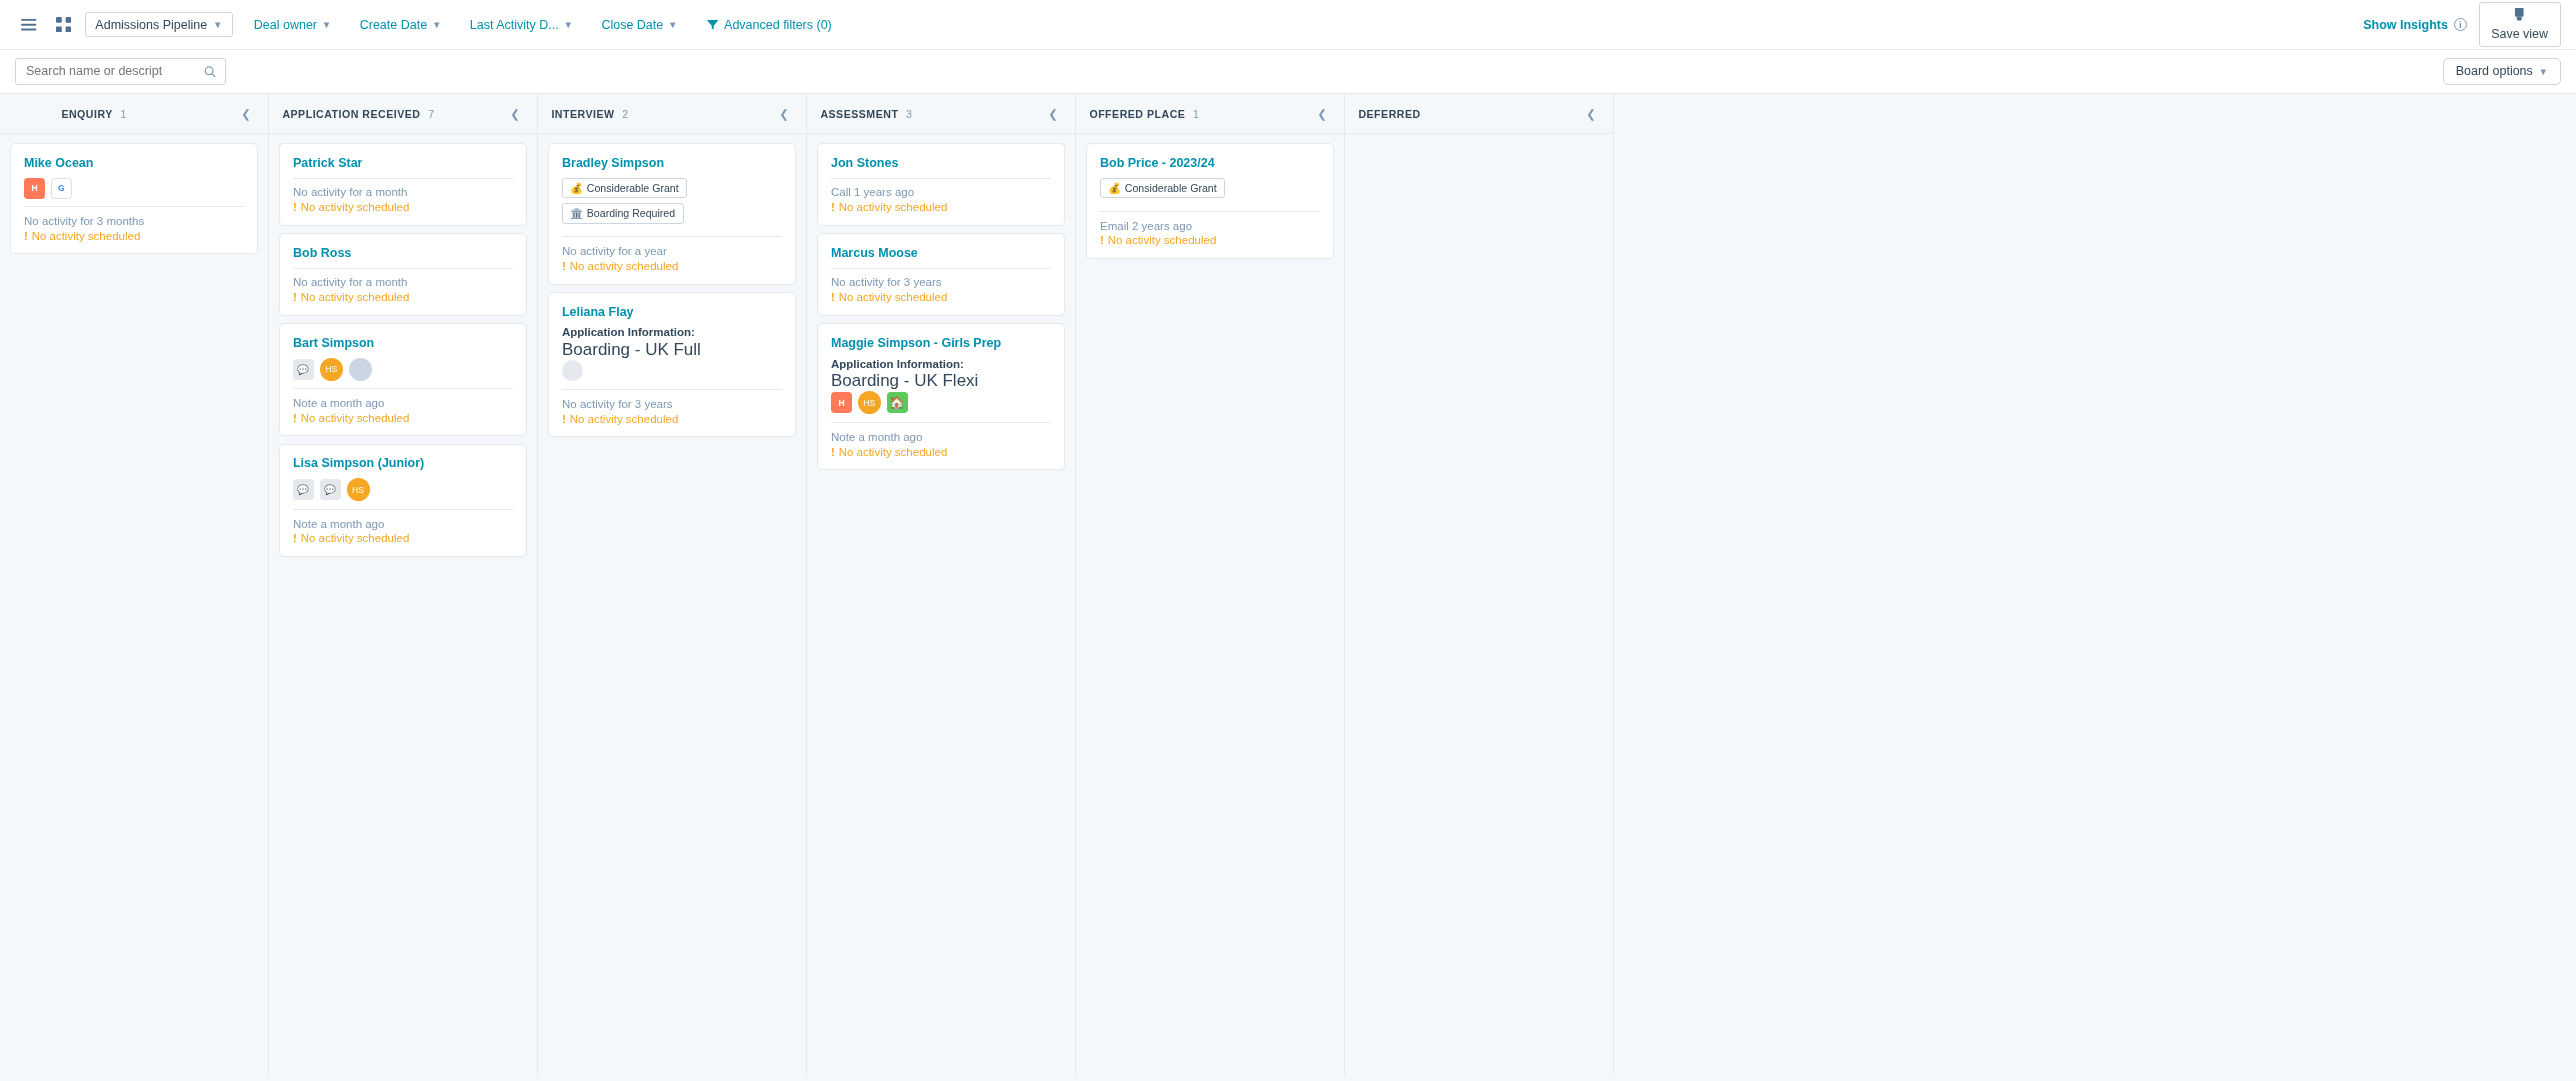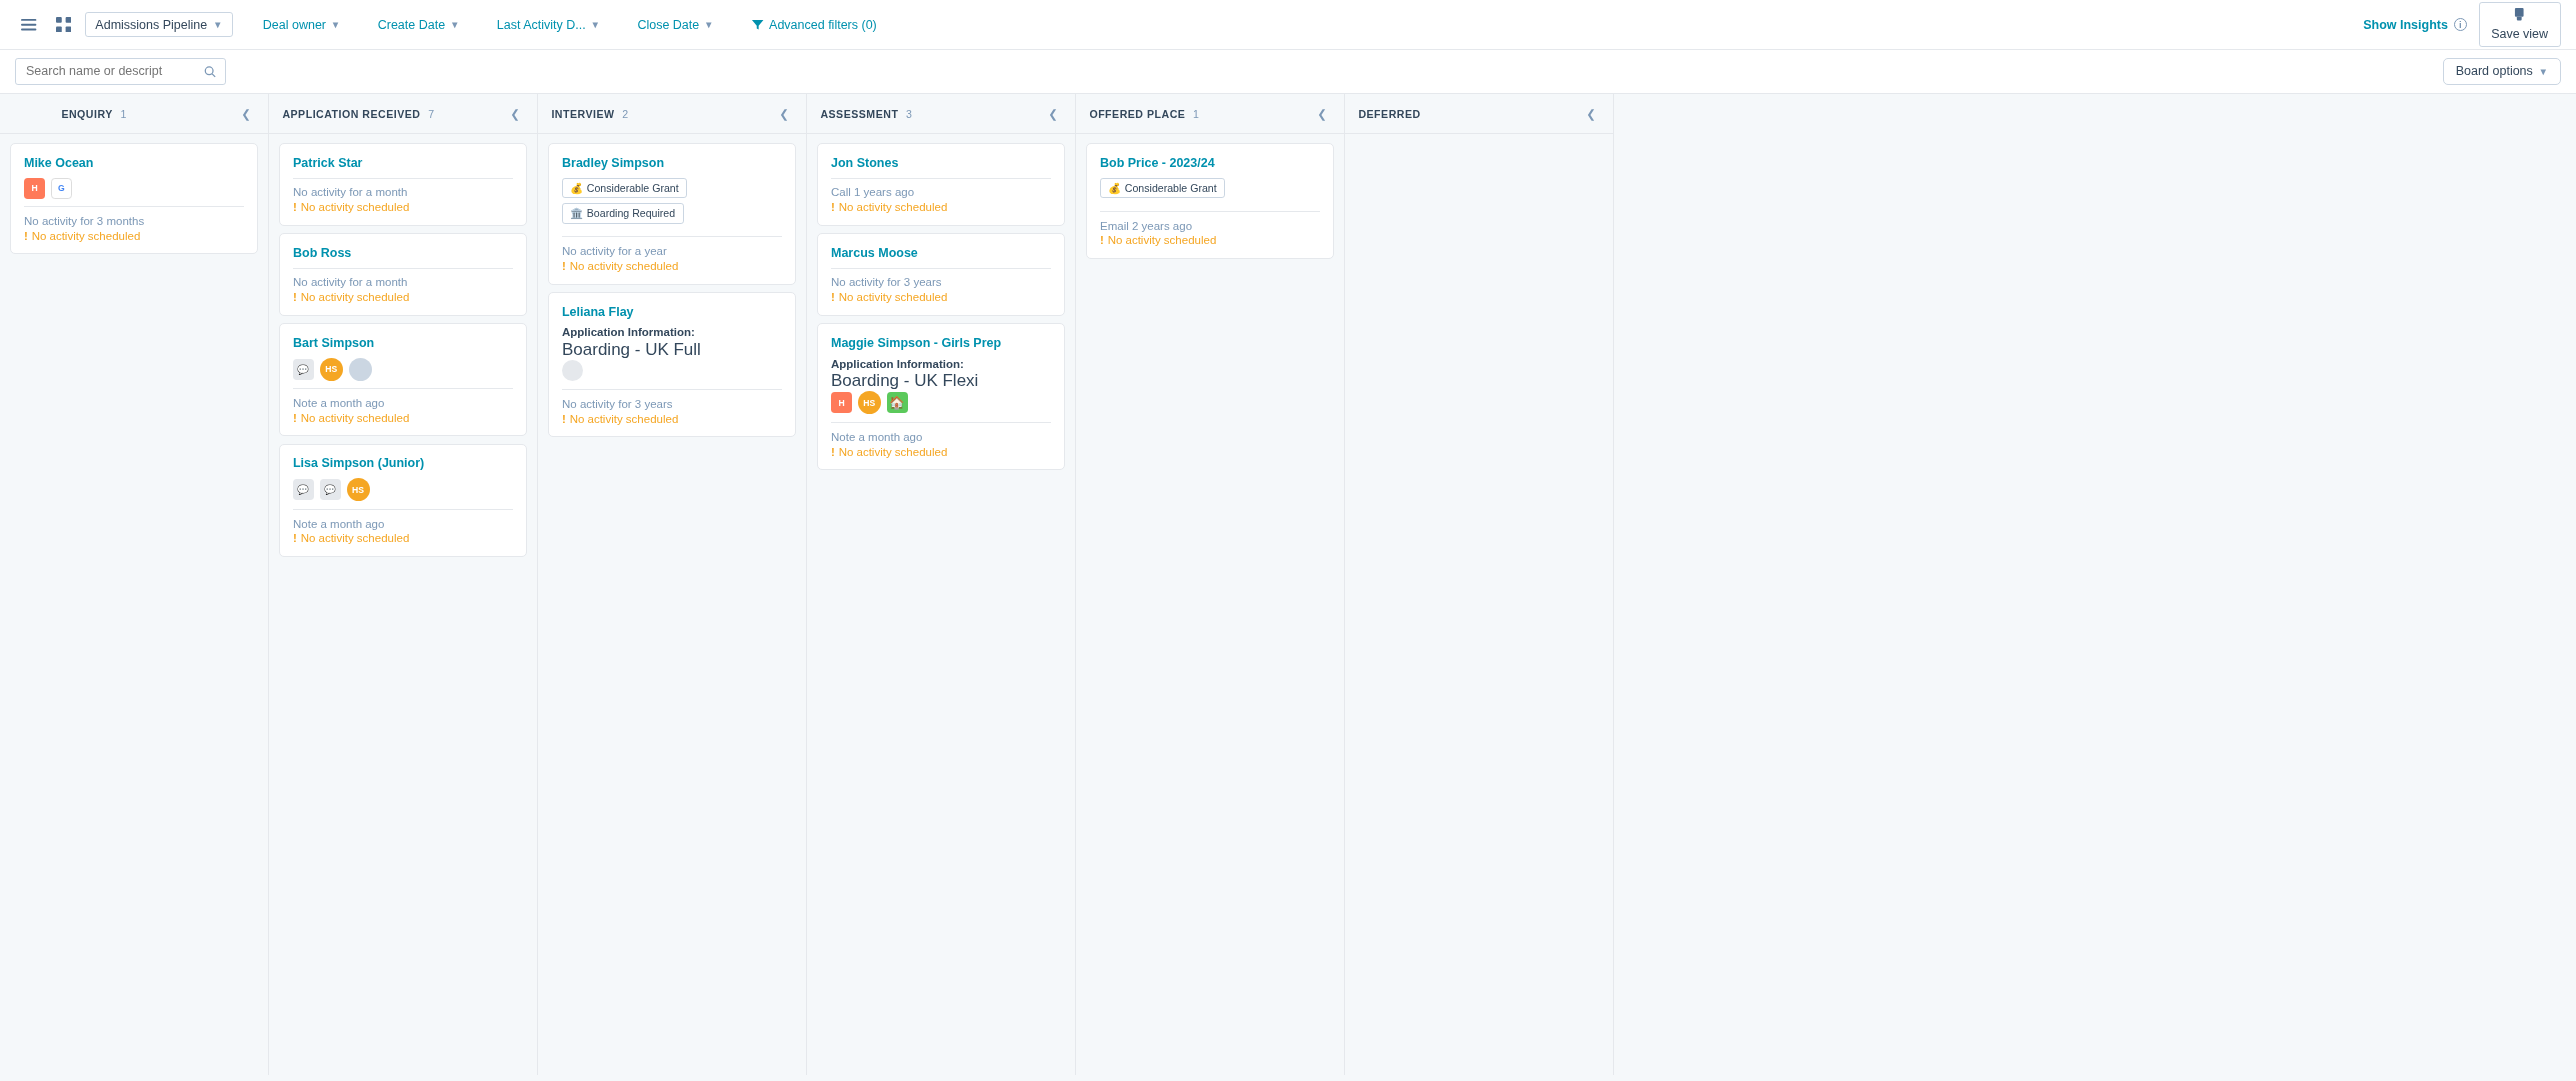--- a/index.html
+++ b/index.html
@@ -5,21 +5,21 @@
     * { box-sizing: border-box; margin: 0; padding: 0; }
     body { font-family: -apple-system, BlinkMacSystemFont, 'Segoe UI', Helvetica, Arial, sans-serif; font-size: 12.5px; background: #f5f8fa; color: #33475b; }
 
     
     .toolbar {
       display: flex;
       align-items: center;
       padding: 5.8px 15.4px;
       background: #fff;
       border-bottom: 1px solid #e5e8ec;
-      gap: 22px;
+      gap: 13px;
       height: 50px;
     }
     .toolbar-left { display: flex; align-items: center; gap: 7.7px; }
     .icon-btn {
       background: none; border: none; cursor: pointer; color: #516f90;
       display: flex; align-items: center; justify-content: center;
       width: 27px; height: 27px; border-radius: 2.9px;
     }
     .pipeline-select {
       display: flex; align-items: center; gap: 5.8px;
@@ -125,21 +125,21 @@
       font-size: 11.5px; color: #7c98b6; margin-bottom: 2.9px;
     }
     .card-no-activity {
       font-size: 11.5px; color: #f5a623; display: flex; align-items: center; gap: 3.8px;
     }
     .card-no-activity::before { content: '!'; font-weight: bold; color: #f5a623; }
     .card-icons { display: flex; align-items: center; gap: 5.8px; margin-bottom: 7.7px; }
     .avatar-circle {
       width: 23px; height: 23px; border-radius: 50%;
       display: flex; align-items: center; justify-content: center;
-      font-size: 9.6px; font-weight: 700; color: #fff;
+      font-size: 9.6px; font-weight: 400; color: #fff;
     }
     .tag {
       display: inline-flex; align-items: center; gap: 3.8px;
       border: 1px solid #cbd6e2; border-radius: 2.9px;
       padding: 2.9px 7.7px; font-size: 10.6px; color: #33475b;
       background: #fff; margin-bottom: 4.8px;
     }
     .card-info { font-size: 11.5px; color: #33475b; font-weight: 600; margin-bottom: 1.9px; }
     .card-info-val { font-size: 17px; color: #33475b; font-weight: 400; }
 

